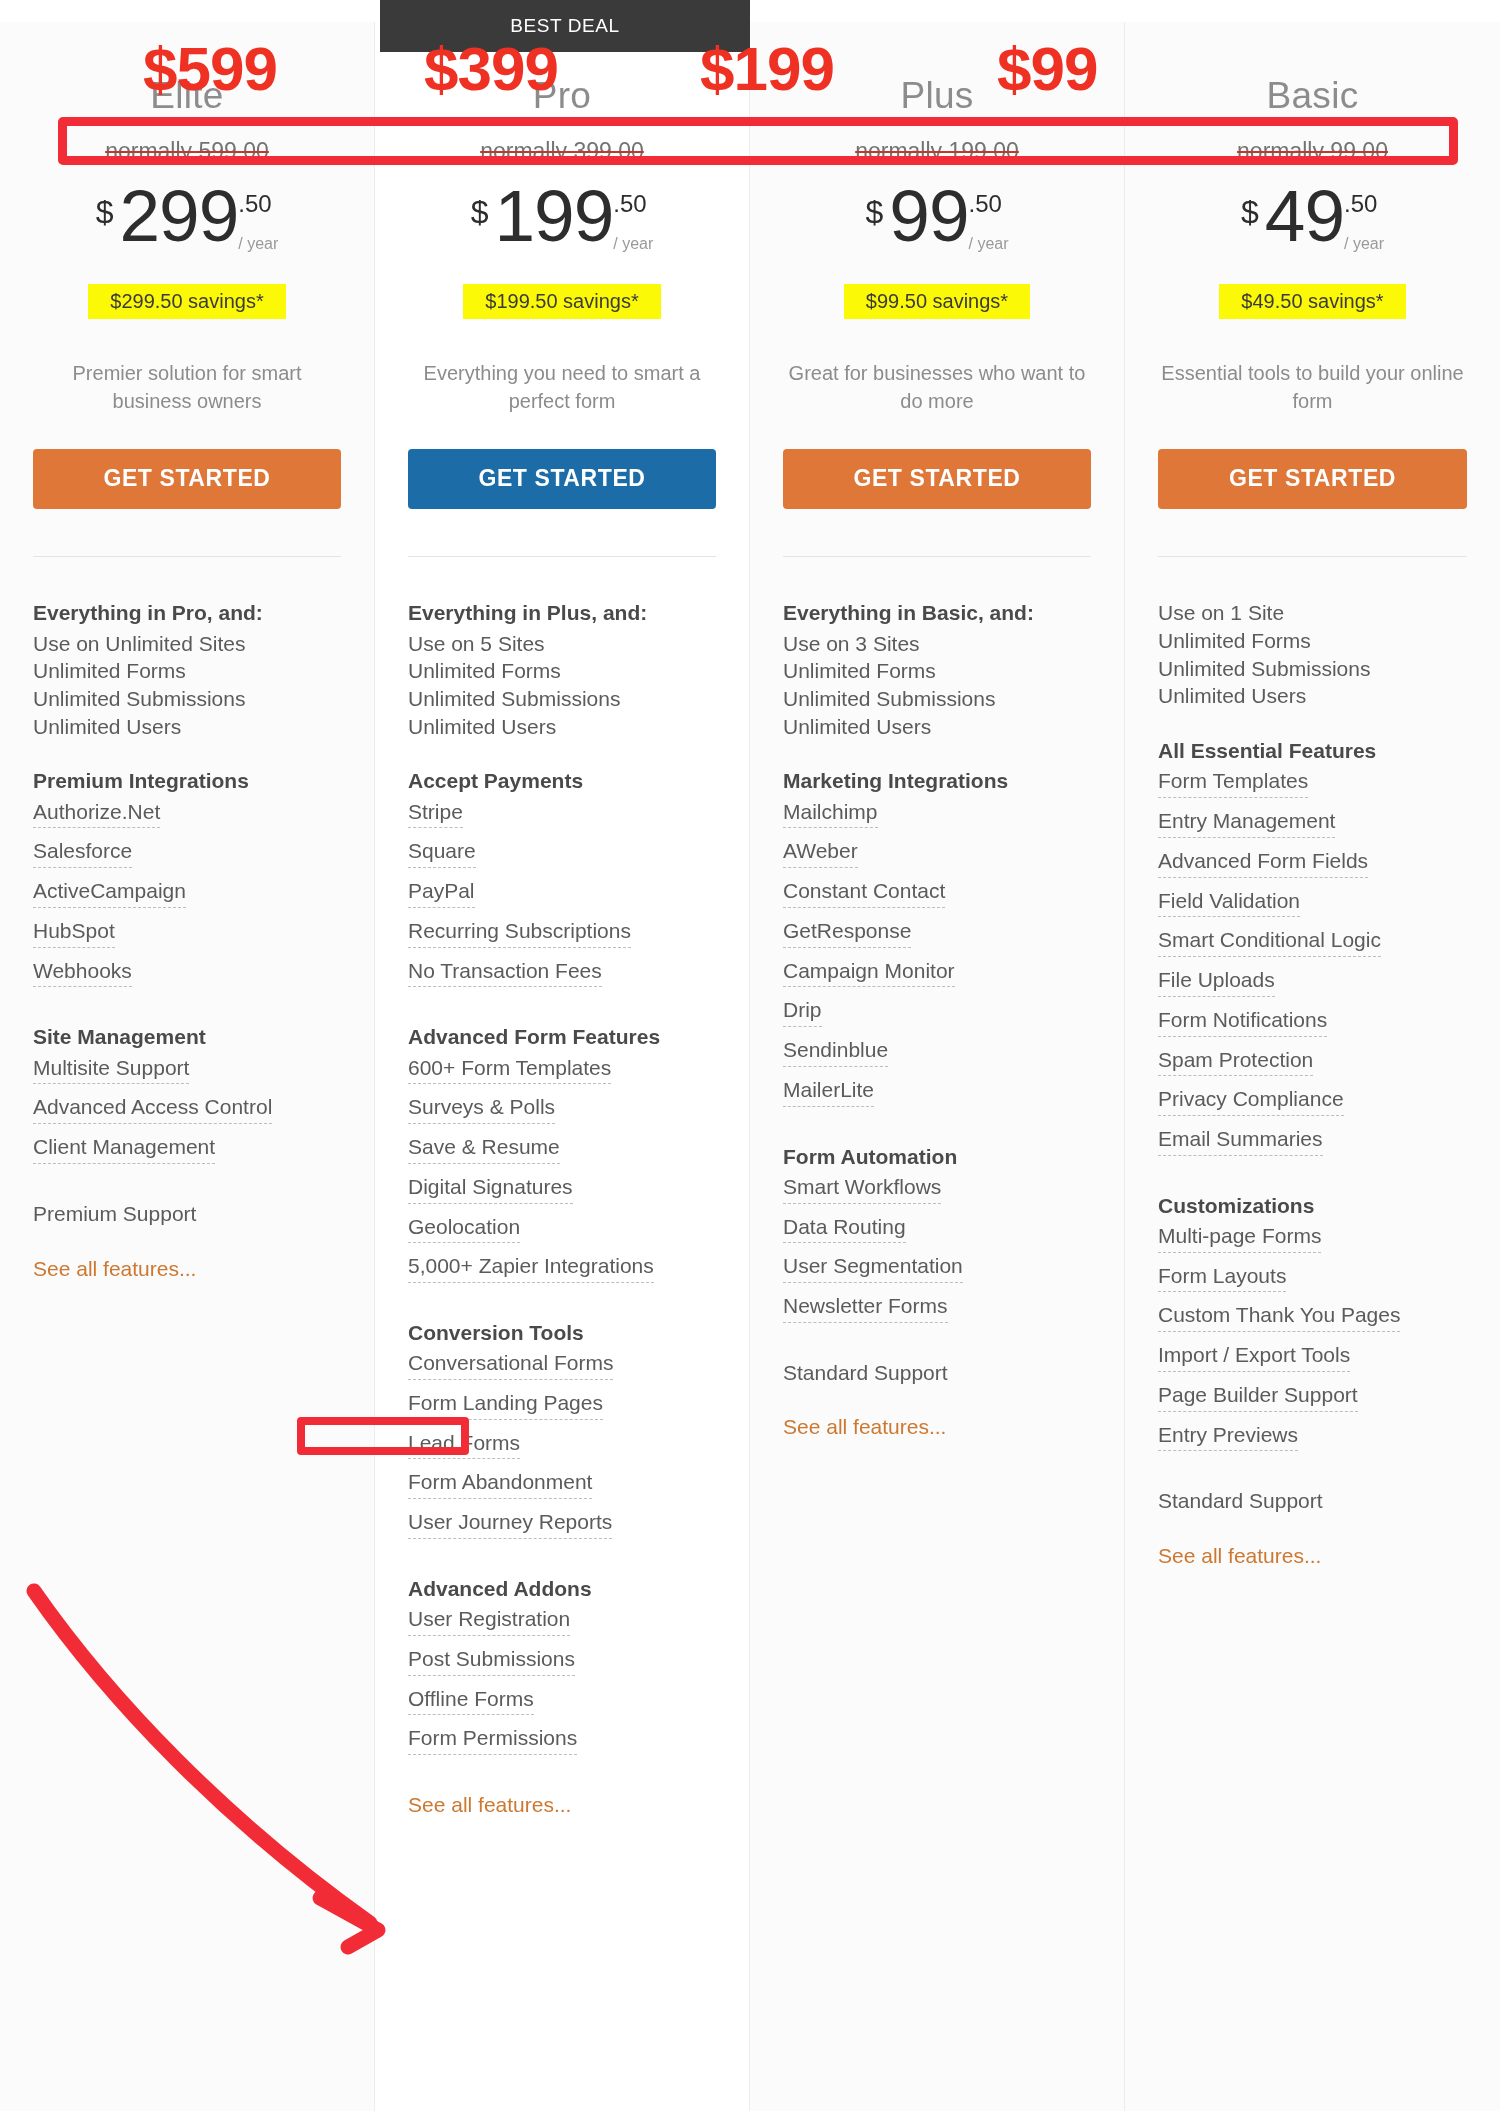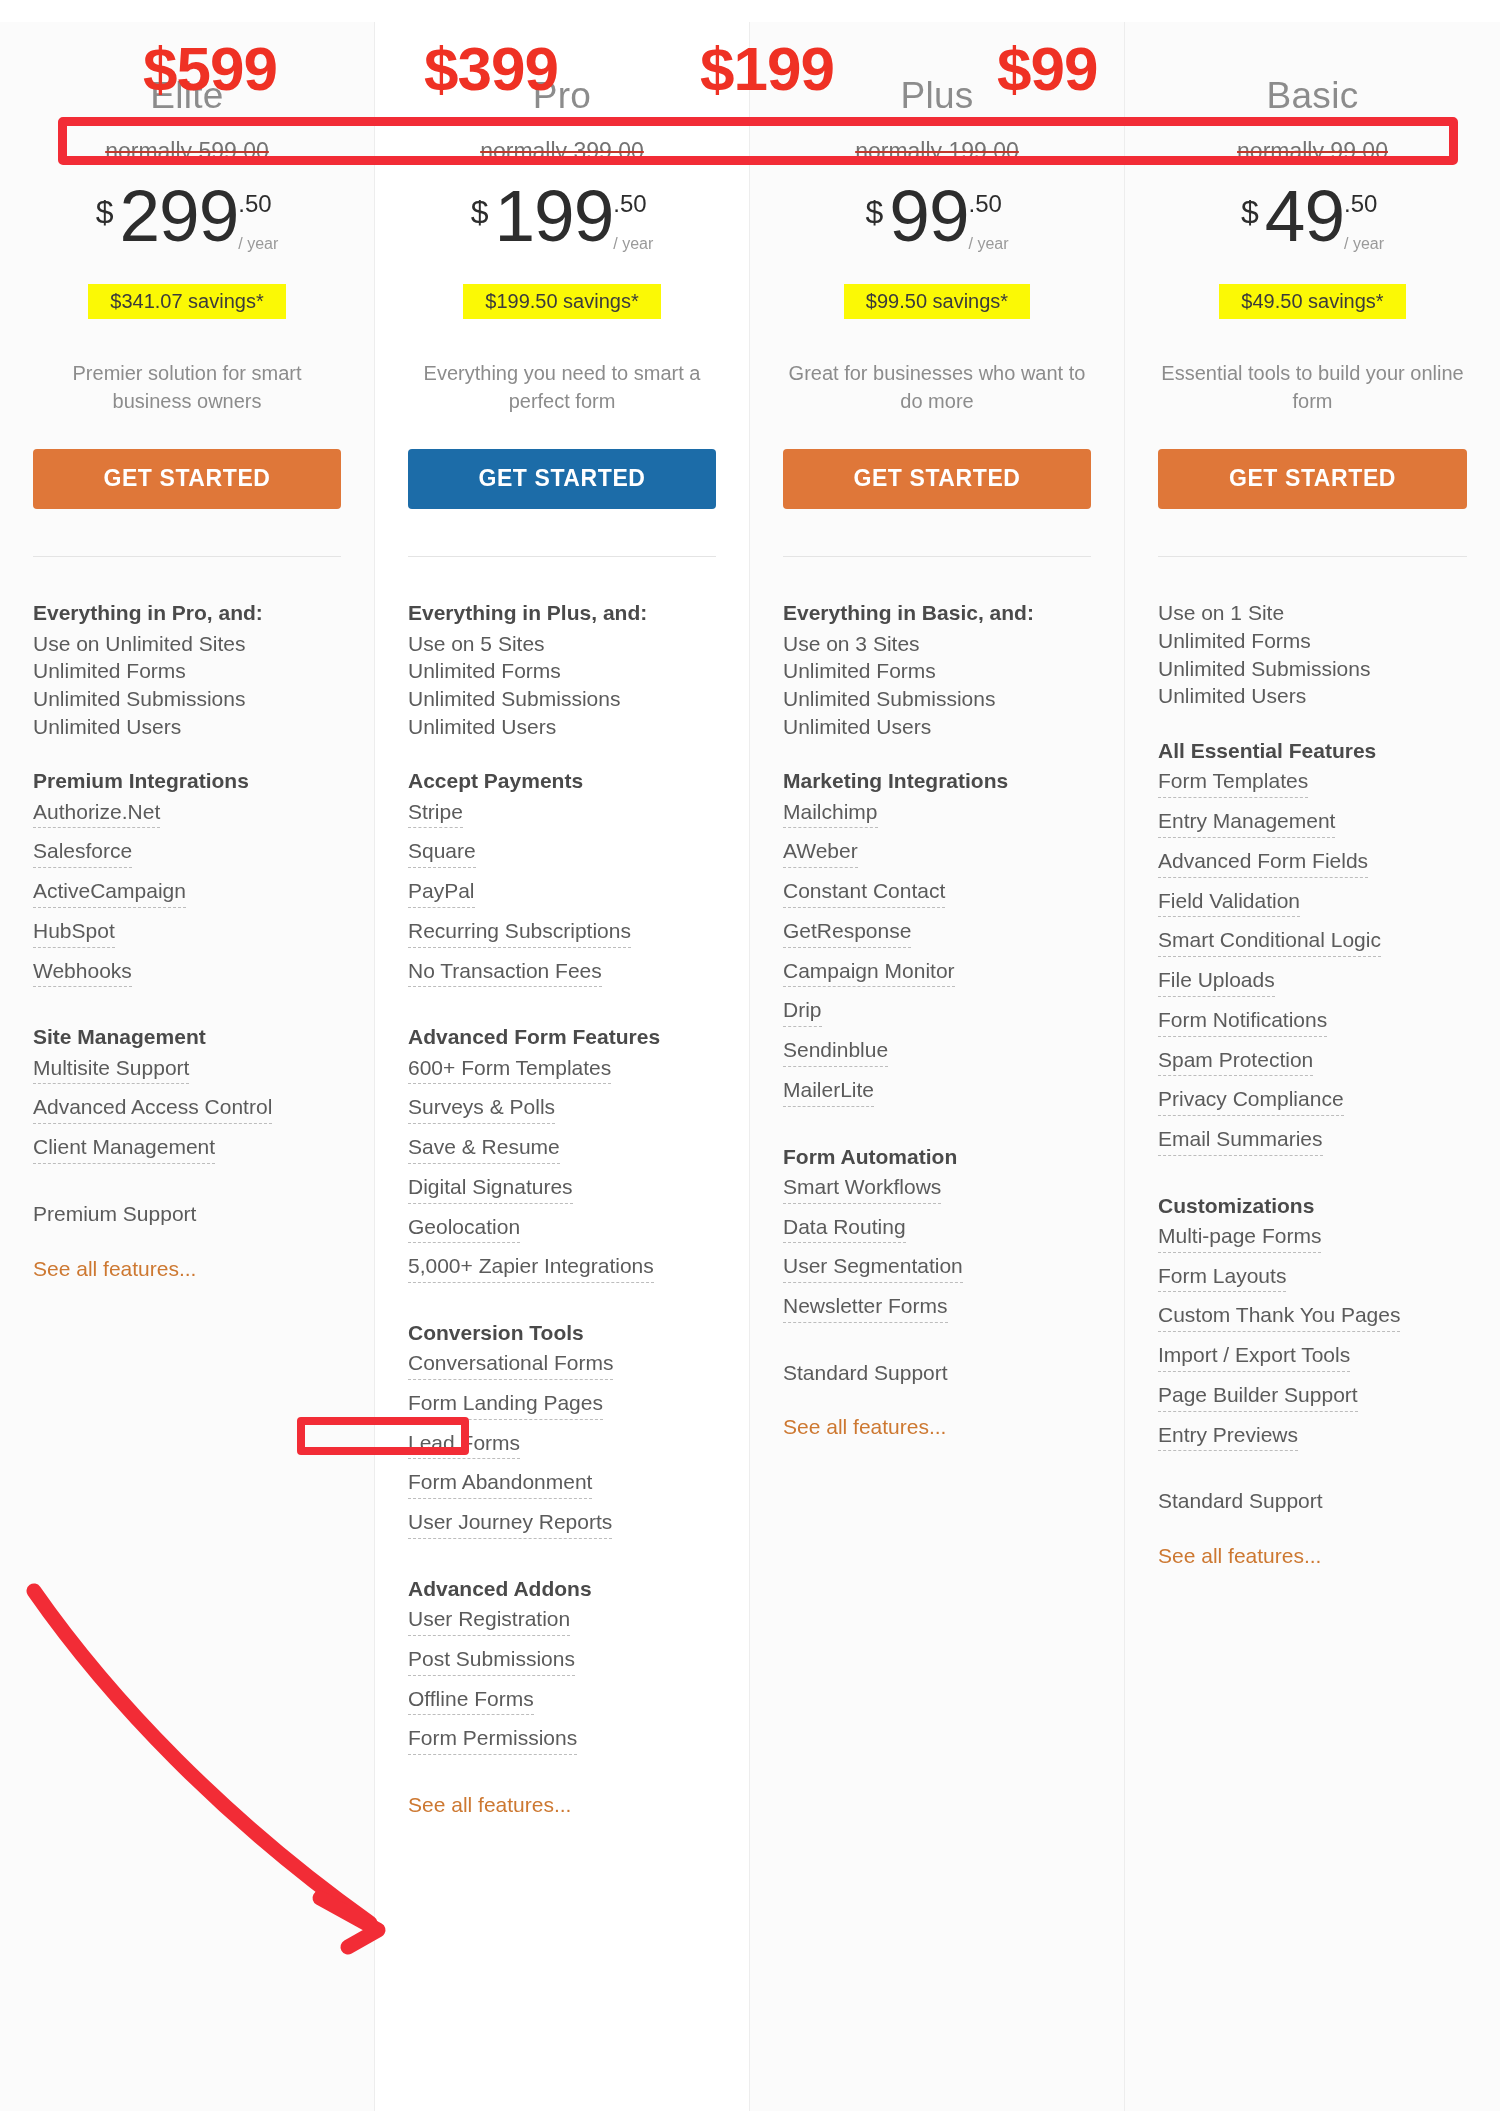--- a/index.html
+++ b/index.html
@@ -244,35 +244,36 @@
   .bp0 { left: 143px; top: 38px; }
   .bp1 { left: 424px; top: 38px; }
   .bp2 { left: 700px; top: 38px; }
   .bp3 { left: 997px; top: 38px; }
 </style>
 </head>
 <body>
 
 <div class="page">
 
+  <div class="best-deal">BEST DEAL</div>
 
   <div class="cols" id="cols">
       <div class="col shaded">
         <div class="plan-name">Elite</div>
         <div class="normally">normally 599.00</div>
         <div class="price-row">
           <span class="cur">$</span>
           <span class="amount">299</span>
           <span class="cents-wrap">
             <span class="cents">.50</span>
             <span class="per">/ year</span>
           </span>
         </div>
         <div class="savings-wrap">
-          <span class="savings">$341.07 savings*</span>
+          <span class="savings">$299.50 savings*</span>
         </div>
         <div class="tagline">Premier solution for smart business owners</div>
         <div class="cta-wrap">
           <button class="cta orange">GET STARTED</button>
         </div>
         <div class="divider"></div>
         <div class="features"><div class="f-head">Everything in Pro, and:</div><div class="f-plain">Use on Unlimited Sites</div><div class="f-plain">Unlimited Forms</div><div class="f-plain">Unlimited Submissions</div><div class="f-plain">Unlimited Users</div><div class="f-gap"></div><div class="f-head">Premium Integrations</div><div><a class="f-link">Authorize.Net</a></div><div><a class="f-link">Salesforce</a></div><div><a class="f-link">ActiveCampaign</a></div><div><a class="f-link">HubSpot</a></div><div><a class="f-link">Webhooks</a></div><div class="f-gap"></div><div class="f-head">Site Management</div><div><a class="f-link">Multisite Support</a></div><div><a class="f-link">Advanced Access Control</a></div><div><a class="f-link">Client Management</a></div><div class="f-gap"></div><div class="f-plain">Premium Support</div><div class="f-gap"></div><a class="see-all">See all features...</a></div>
       </div>
       <div class="col featured">
         <div class="plan-name">Pro</div>

